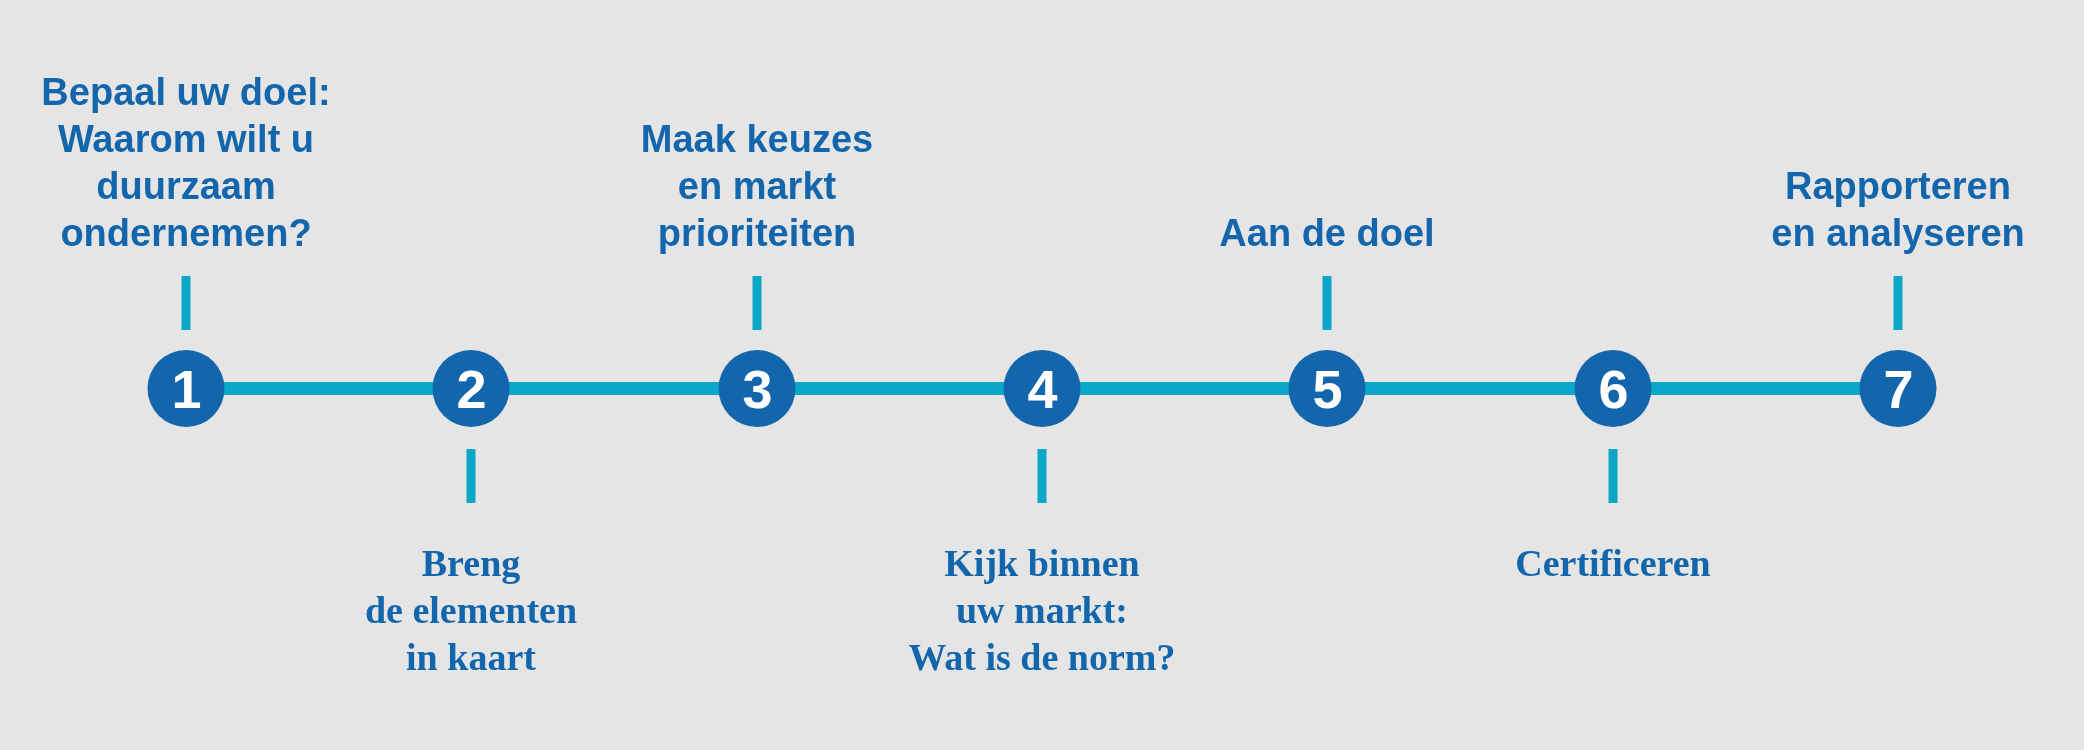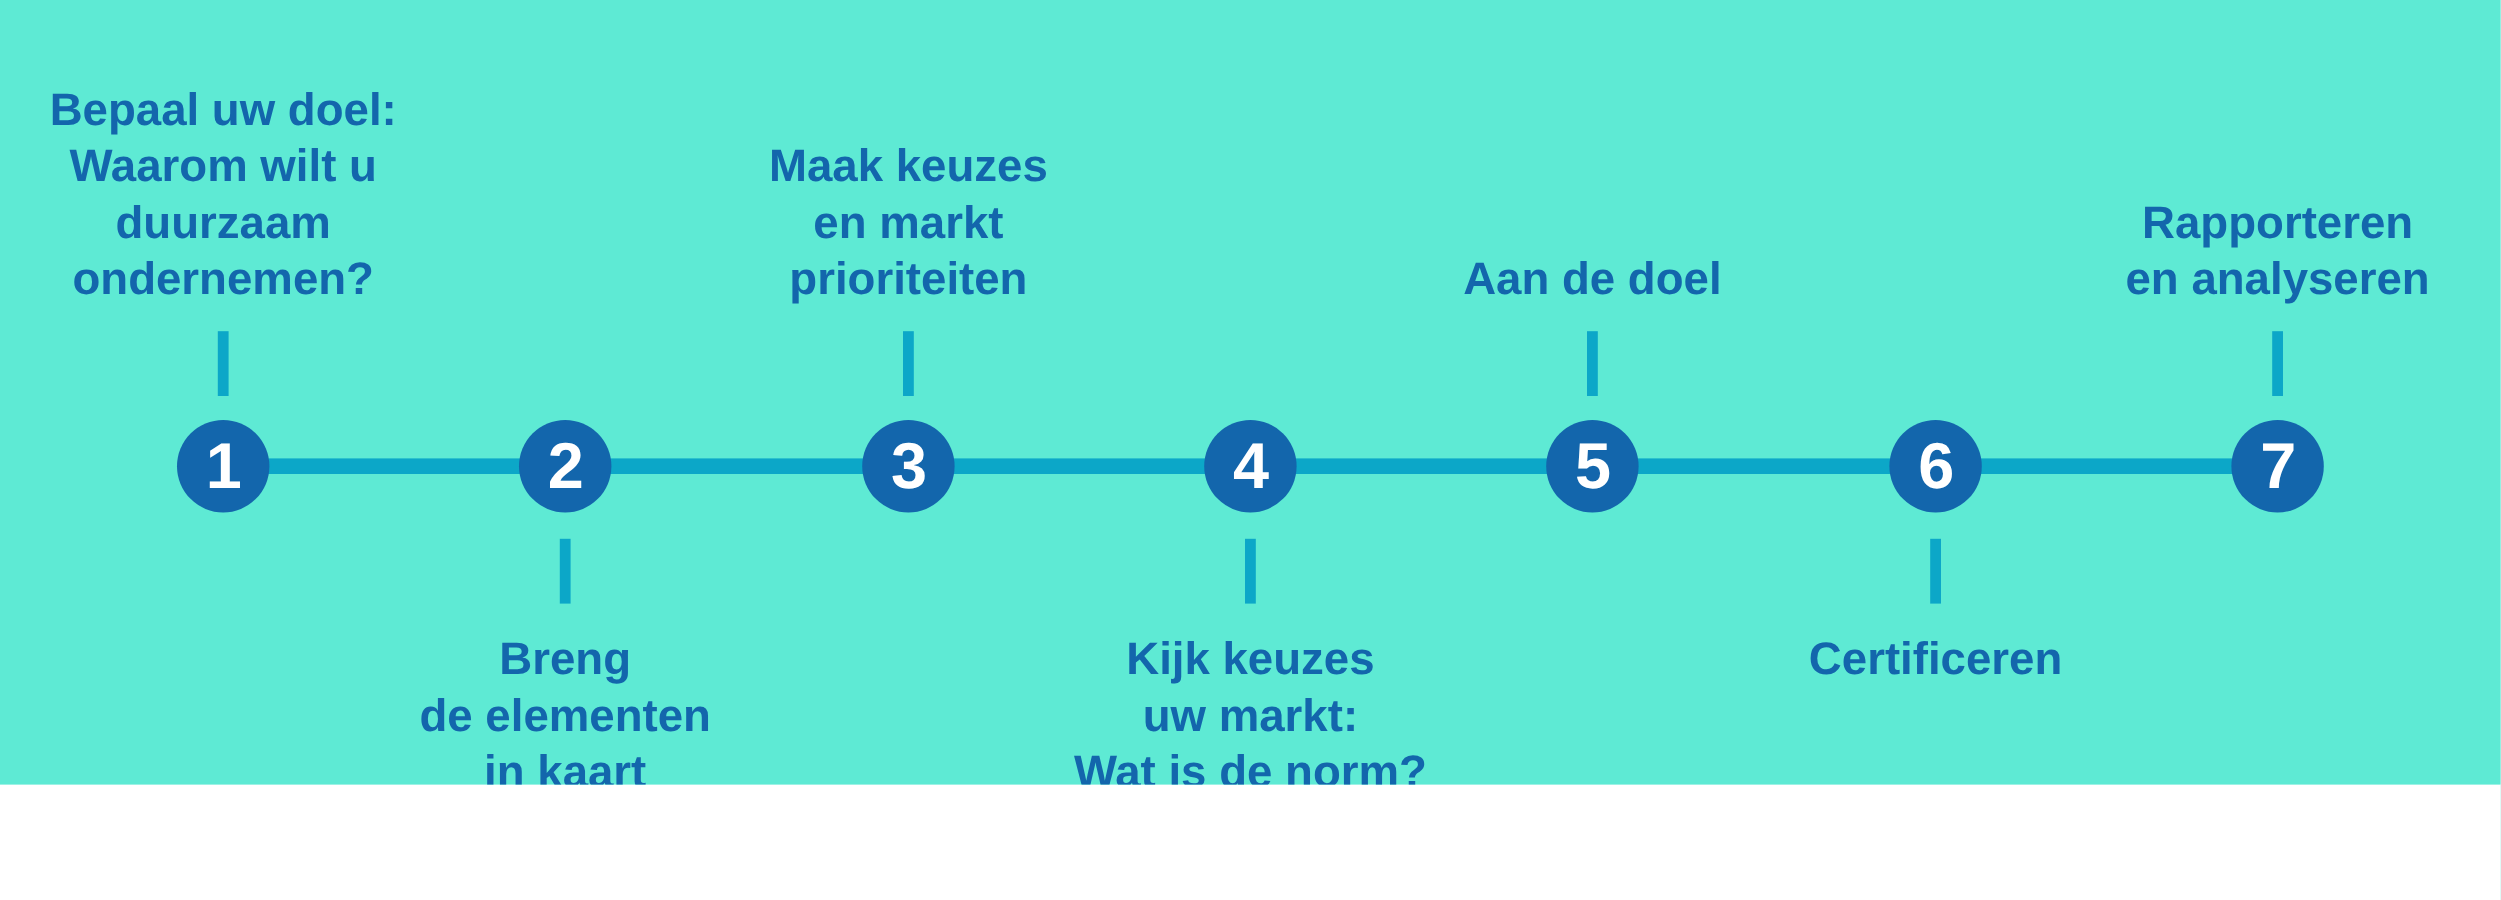--- a/index.html
+++ b/index.html
@@ -3,22 +3,22 @@
 <meta charset="utf-8">
 <style>
   html, body {
     margin: 0;
     padding: 0;
     background: #ffffff;
   }
   .canvas {
     position: relative;
     width: 2084px;
-    height: 654px;
-    background: #5eead4;
+    height: 750px;
+    background: #e5e5e5;
     overflow: hidden;
     font-family: "Liberation Sans", sans-serif;
   }
   .timeline-line {
     position: absolute;
     left: 186px;
     top: 382px;
     width: 1712px;
     height: 13px;
     background: var(--accent_teal, #0CA7C8);
@@ -65,21 +65,21 @@
     width: 460px;
     transform: translateX(-50%);
     text-align: center;
     color: var(--accent_blue, #1366AC);
     font-weight: 700;
     font-size: 38px;
     line-height: 47px;
     white-space: pre-line;
   }
   .label.above { bottom: 493px; }
-  .label.below { top: 527px; }
+  .label.below { top: 540px; font-family: Liberation Serif, serif; }
 </style>
 </head>
 <body>
 
 <div class="canvas">
 
   <div class="timeline-line"></div>
 
   <div class="step" style="left:186px">
     <div class="label above">Bepaal uw doel:
@@ -110,21 +110,21 @@
     <div class="circle">
       <span class="num">3</span>
     </div>
   </div>
 
   <div class="step" style="left:1042px">
     <div class="circle">
       <span class="num">4</span>
     </div>
     <div class="tick below"></div>
-    <div class="label below">Kijk keuzes
+    <div class="label below">Kijk binnen
 uw markt:
 Wat is de norm?</div>
   </div>
 
   <div class="step" style="left:1327px">
     <div class="label above">Aan de doel</div>
     <div class="tick above"></div>
     <div class="circle">
       <span class="num">5</span>
     </div>

